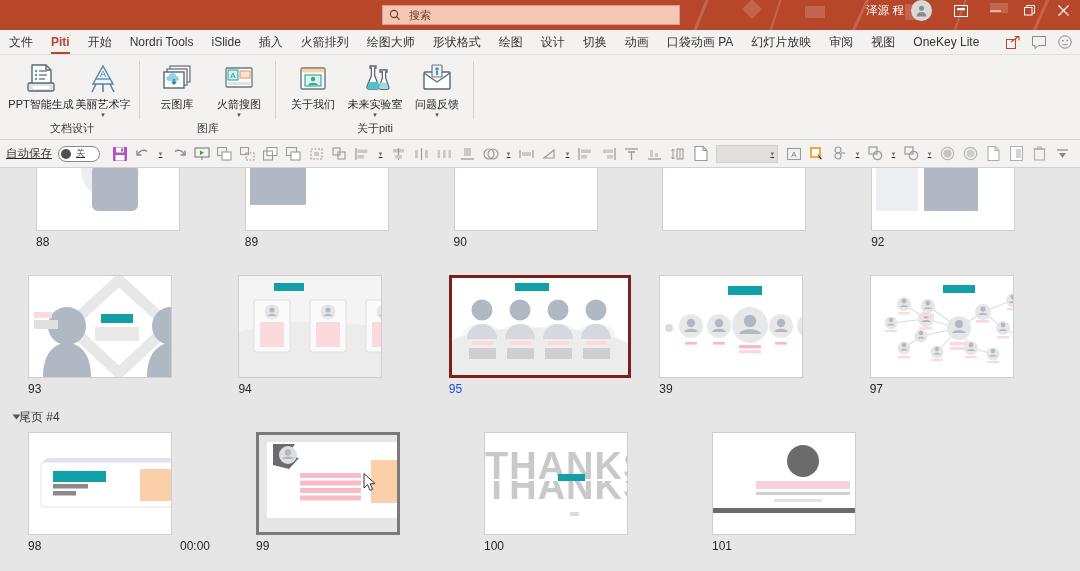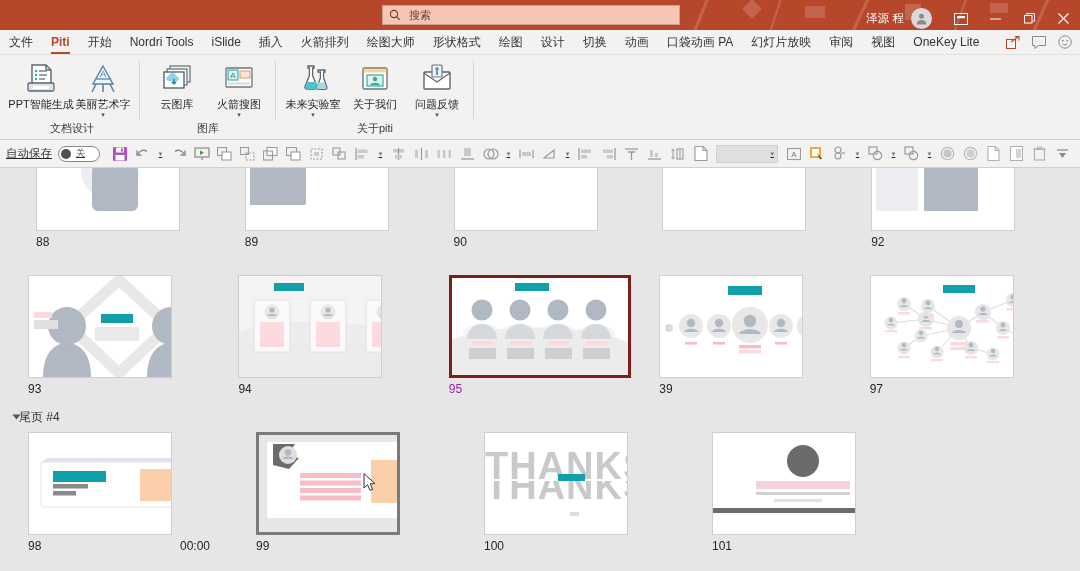--- a/index.html
+++ b/index.html
@@ -23,21 +23,21 @@
     position:absolute; left:0; right:0; text-align:center;
     color:#fff; font-size:12px; line-height:30px; pointer-events:none;
   }
   .title-text .caret { font-size:8px; margin-left:5px; opacity:.9; }
   .searchbox {
     position:absolute; left:382px; top:5px; width:298px; height:20px;
     background:#f5c6b4; border:1px solid #d79f8d; display:flex; align-items:center;
     padding-left:6px; color:#6a3a2b; font-size:11px;
   }
   .searchbox svg { margin-right:8px; }
-  .tb-right { position:absolute; right:0; top:0; height:21px; display:flex; align-items:center;margin-top:8px; }
+  .tb-right { position:absolute; right:0; top:0; height:21px; display:flex; align-items:center; }
   .tb-user { color:#fff; font-size:11.5px; margin-right:7px; }
   .avatar {
     width:21px; height:21px; border-radius:50%; background:#d9d9d9;
     display:flex; align-items:center; justify-content:center; margin-right:12px;
   }
   .tb-btn {
     width:34px; height:30px; display:flex; align-items:center; justify-content:center;
     color:#fff;
   }
 
@@ -107,21 +107,21 @@
   .thumb {
     width:144px; height:103px; background:#fff; border:1px solid #d0cece;
     position:relative; overflow:hidden;
   }
   .thumb-wrap.selected .thumb { border:3px solid #7c2019; width:182px; height:103px; }
   .thumb-wrap.hover .thumb { border:3px solid #7a7a7a; background:#e6e6e6; }
   .caption {
     display:flex; justify-content:space-between; align-items:center;
     font-size:12px; color:#262626; margin-top:4px; width:182px;
   }
-  .thumb-wrap.selected .caption { color:#a21caf; }
+  .thumb-wrap.selected .caption { color:#1d4ed8; }
   .section-head {
     display:flex; align-items:center; font-size:12px; color:#333;
     height:22px; margin-top:10px; margin-bottom:4px; margin-left:-14px;
   }
   .tri { width:0;height:0;border-left:5px solid #555;border-top:4px solid transparent;border-bottom:4px solid transparent; transform:rotate(90deg); }
 
   
   .sl { position:absolute; }
   .teal { background:#12a0a8; }
   .cursor { position:absolute; pointer-events:none; }
@@ -300,40 +300,40 @@
       </div>
     </div>
     <div class="rgroup-title">图库</div>
   </div>
 
   <div class="rgroup">
     <div class="rgroup-items">
       <div class="rbtn">
         <div class="ricon">
           <svg width="32" height="32" viewBox="0 0 32 32">
+            <rect x="4" y="5" width="24" height="21" rx="1.5" fill="#fff" stroke="#6b7780" stroke-width="1.4"></rect>
+            <rect x="4" y="5" width="24" height="4.5" fill="#e8a23c" opacity=".45"></rect>
+            <rect x="8" y="12" width="16" height="11" fill="#e3f1ef" stroke="#2fae9b" stroke-width="1.2"></rect>
+            <circle cx="16" cy="16" r="2.2" fill="#2fae9b"></circle>
+            <path d="M11 22c1-3 9-3 10 0z" fill="#2fae9b"></path>
+          </svg>
+        </div>
+        <div class="rlabel">关于我们</div>
+      </div>
+      <div class="rbtn">
+        <div class="ricon">
+          <svg width="32" height="32" viewBox="0 0 32 32">
             <path d="M11 3h6v2h-1.4v7.5l4.4 11c.5 1.3-.4 2.5-1.7 2.5H9.7c-1.3 0-2.2-1.2-1.7-2.5l4.4-11V5H11z" fill="#fff" stroke="#5b6670" stroke-width="1.3"></path>
             <path d="M10 19h9l2 5c.4 1-.2 2-1.2 2h-10c-1 0-1.6-1-1.2-2z" fill="#4fc3c9"></path>
             <path d="M21 7h7v2h-1.4v6l3.2 9c.4 1.2-.4 2.3-1.6 2.3h-6.4c-1.2 0-2-1.1-1.6-2.3l3.2-9V9H21z" fill="#fff" stroke="#5b6670" stroke-width="1.3"></path>
             <path d="M21.5 19.5h6l1.6 4.5c.3.9-.2 1.7-1.1 1.7h-7c-.9 0-1.4-.8-1.1-1.7z" fill="#9fdbdd"></path>
           </svg>
         </div>
         <div class="rlabel">未来实验室</div>
         <div class="rcaret">▾</div>
-      </div>
-      <div class="rbtn">
-        <div class="ricon">
-          <svg width="32" height="32" viewBox="0 0 32 32">
-            <rect x="4" y="5" width="24" height="21" rx="1.5" fill="#fff" stroke="#6b7780" stroke-width="1.4"></rect>
-            <rect x="4" y="5" width="24" height="4.5" fill="#e8a23c" opacity=".45"></rect>
-            <rect x="8" y="12" width="16" height="11" fill="#e3f1ef" stroke="#2fae9b" stroke-width="1.2"></rect>
-            <circle cx="16" cy="16" r="2.2" fill="#2fae9b"></circle>
-            <path d="M11 22c1-3 9-3 10 0z" fill="#2fae9b"></path>
-          </svg>
-        </div>
-        <div class="rlabel">关于我们</div>
       </div>
       <div class="rbtn">
         <div class="ricon">
           <svg width="32" height="32" viewBox="0 0 32 32">
             <rect x="3" y="9" width="26" height="17" rx="1" fill="#fff" stroke="#5b6670" stroke-width="1.4"></rect>
             <path d="M3 10l13 9 13-9" fill="none" stroke="#5b6670" stroke-width="1.3"></path>
             <rect x="11" y="2" width="10" height="12" rx="1" fill="#f2f2f2" stroke="#6b7780" stroke-width="1.2"></rect>
             <circle cx="16" cy="6" r="1.8" fill="#4a90c4"></circle>
             <rect x="15" y="8" width="2" height="4" fill="#4a90c4"></rect>
           </svg>

